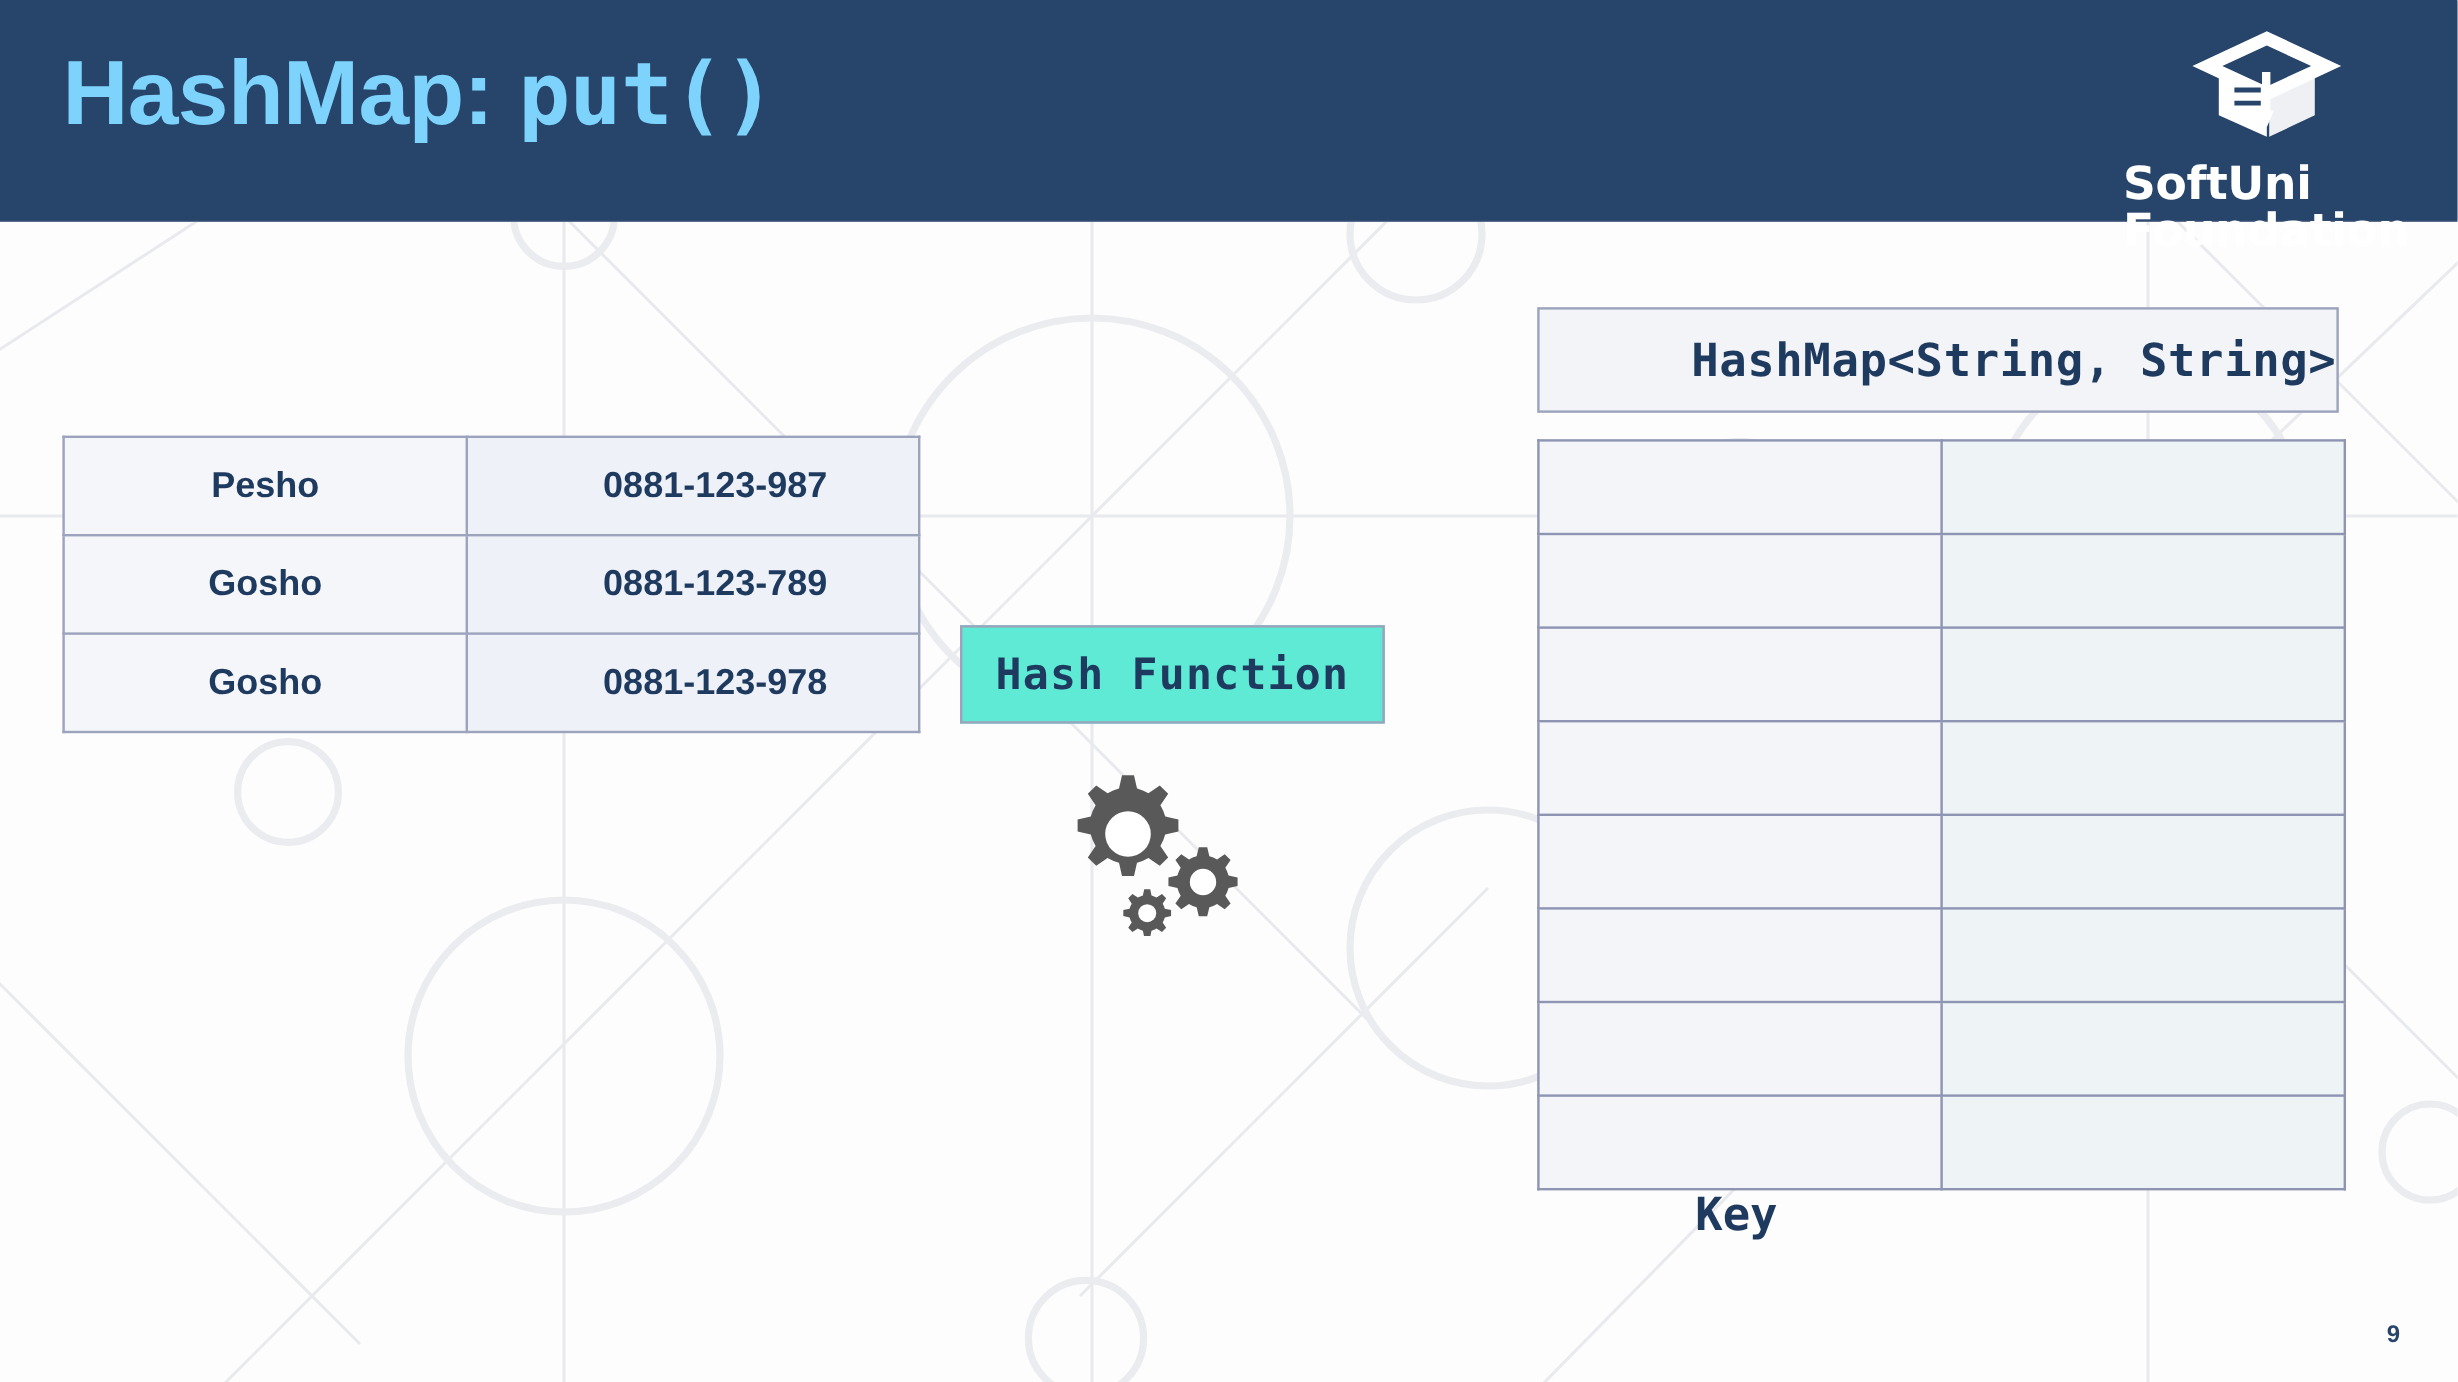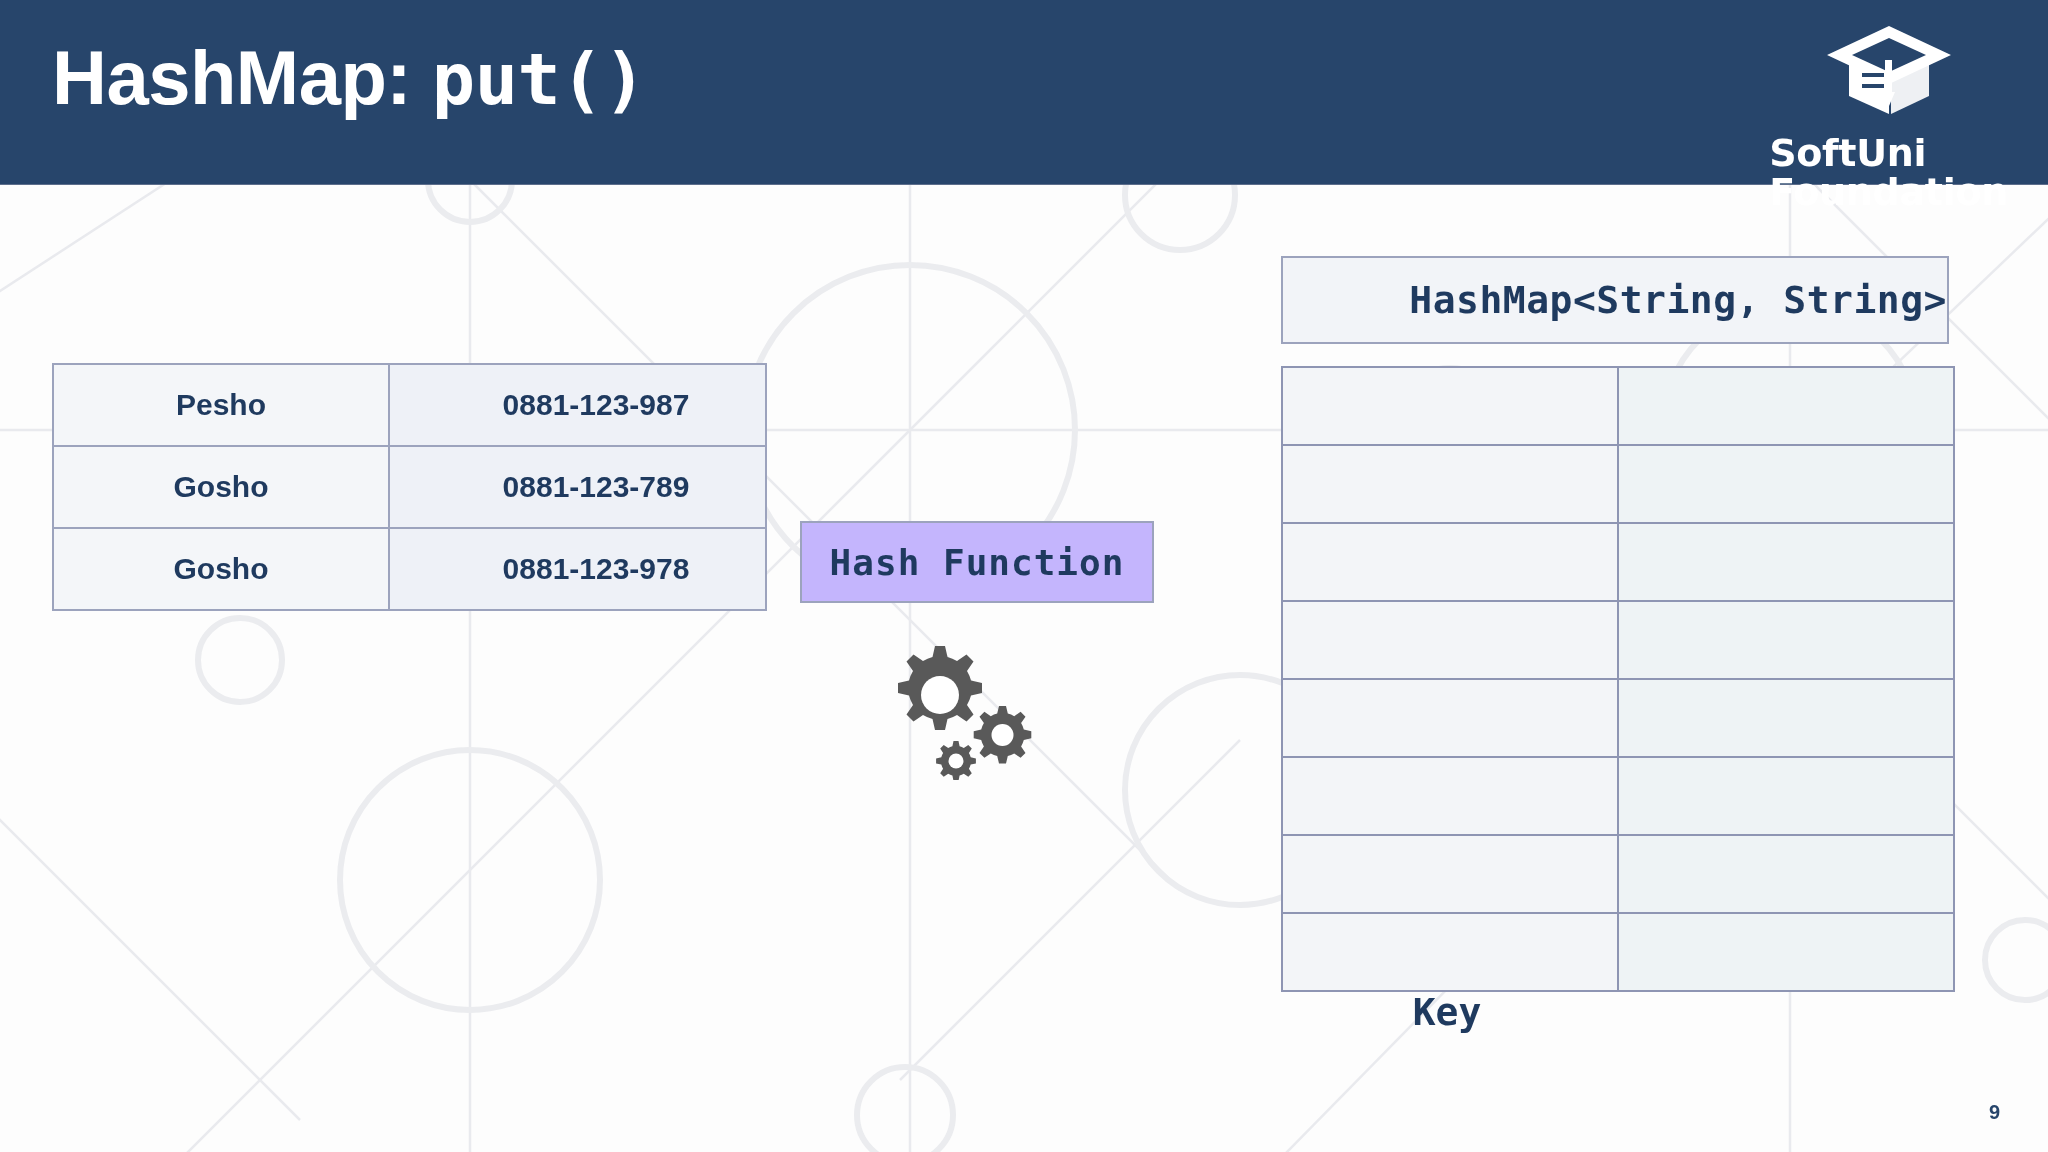--- a/index.html
+++ b/index.html
@@ -42,21 +42,21 @@
     height: 184px;
     background: #27456b;
     box-shadow: 0 1px 0 #5d6e8c;
   }
   #slide-title {
     position: absolute;
     left: 52px;
     top: 36px;
     font-size: 76px;
     font-weight: bold;
-    color: #ffffff;
+    color: #7dd3fc;
     letter-spacing: -0.5px;
     white-space: nowrap;
     line-height: 1.1;
   }
   #slide-title .mono {
     font-family: "DejaVu Sans Mono", monospace;
     font-weight: bold;
     font-size: 72px;
   }
 
@@ -110,21 +110,21 @@
   #input-table td.col-name { width: 332px; background:#f4f6f9; }
   #input-table td.col-phone { width: 336px; background:#eef1f7;padding-left:38px; }
 
   
   #hash-fn-box {
     position: absolute;
     left: 800px;
     top: 521px;
     width: 350px;
     height: 78px;
-    background: #c4b5fd;
+    background: #5eead4;
     border: 2px solid #9ca3bd;
     display: flex;
     align-items: center;
     justify-content: center;
   }
   #hash-fn-label {
     font-family: "DejaVu Sans Mono", monospace;
     font-size: 36px;
     font-weight: bold;
     color: #1f3a5f;

